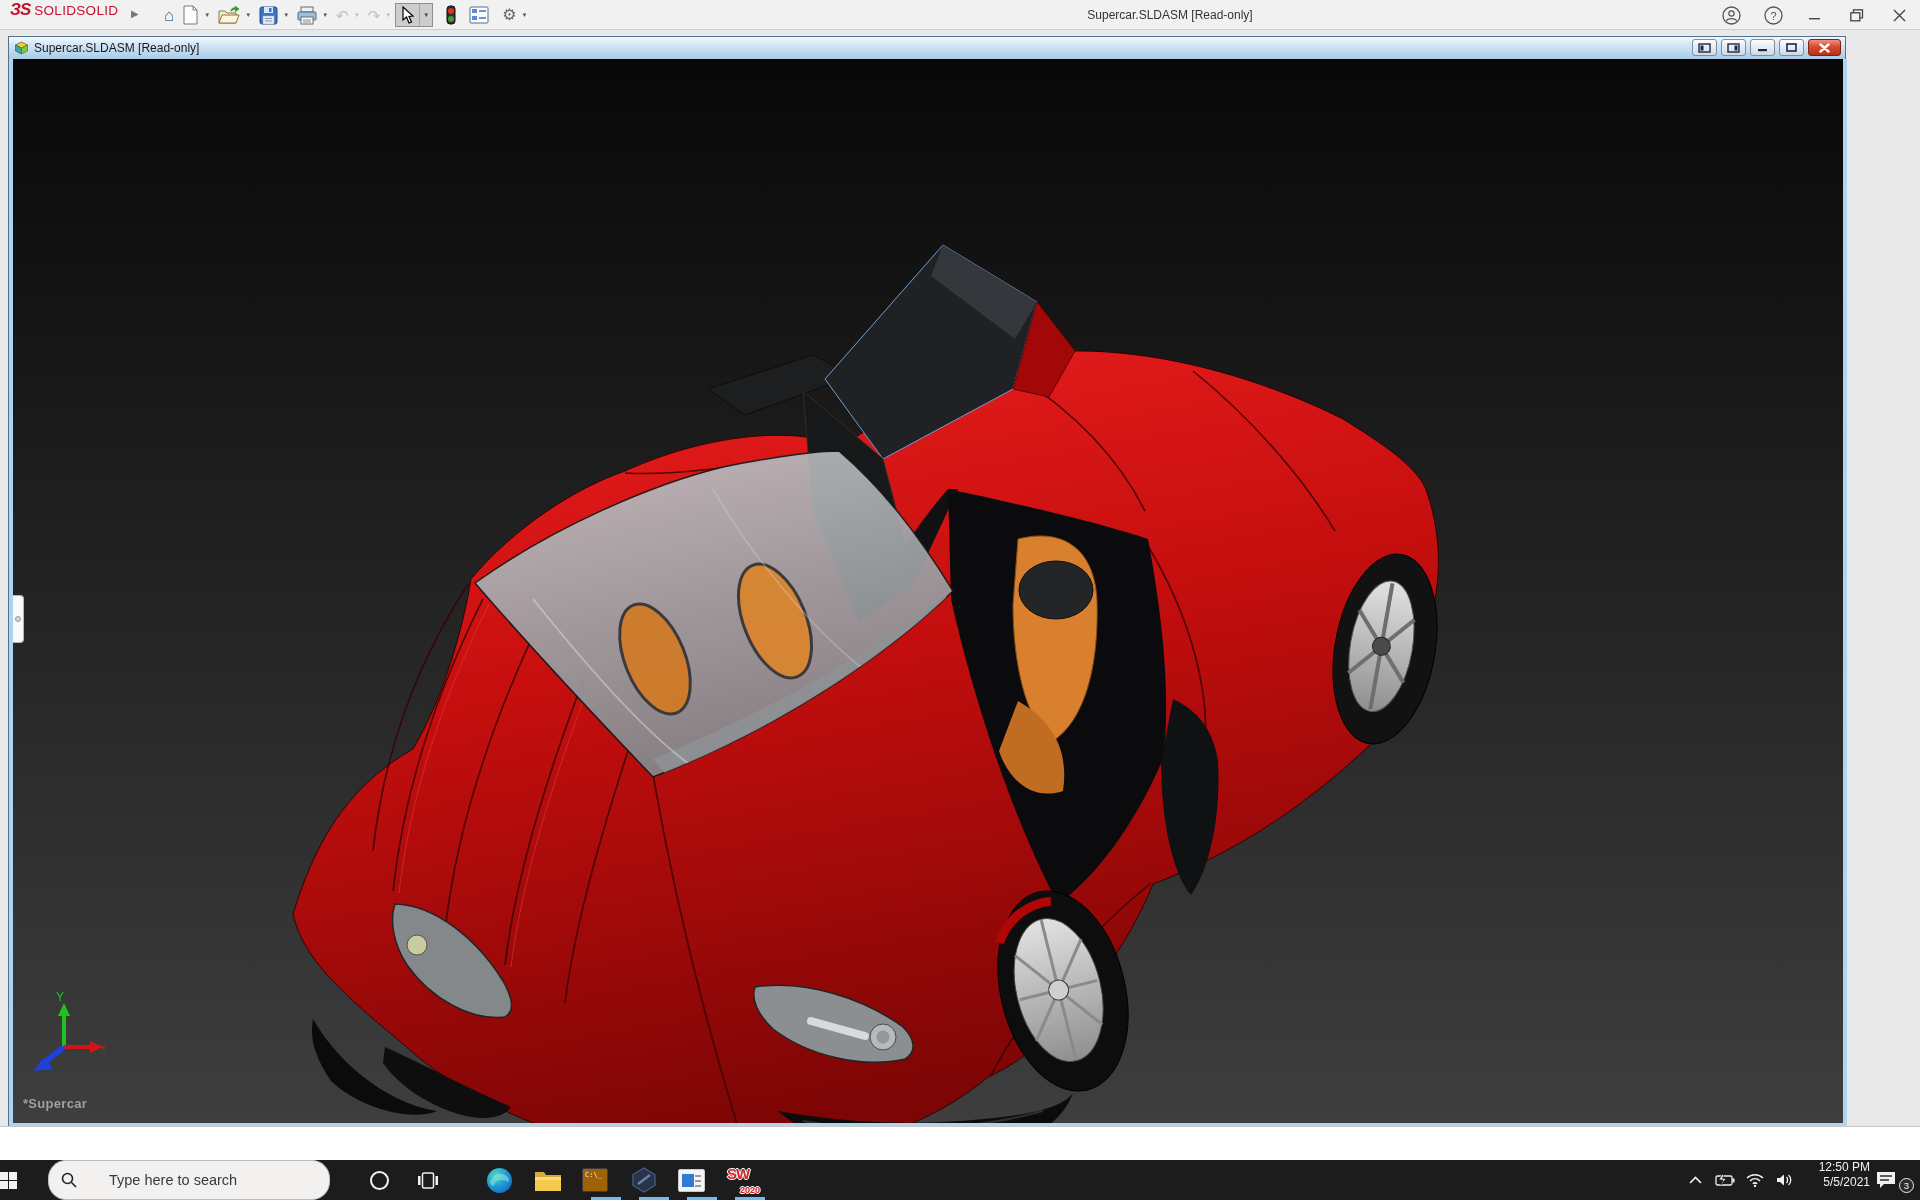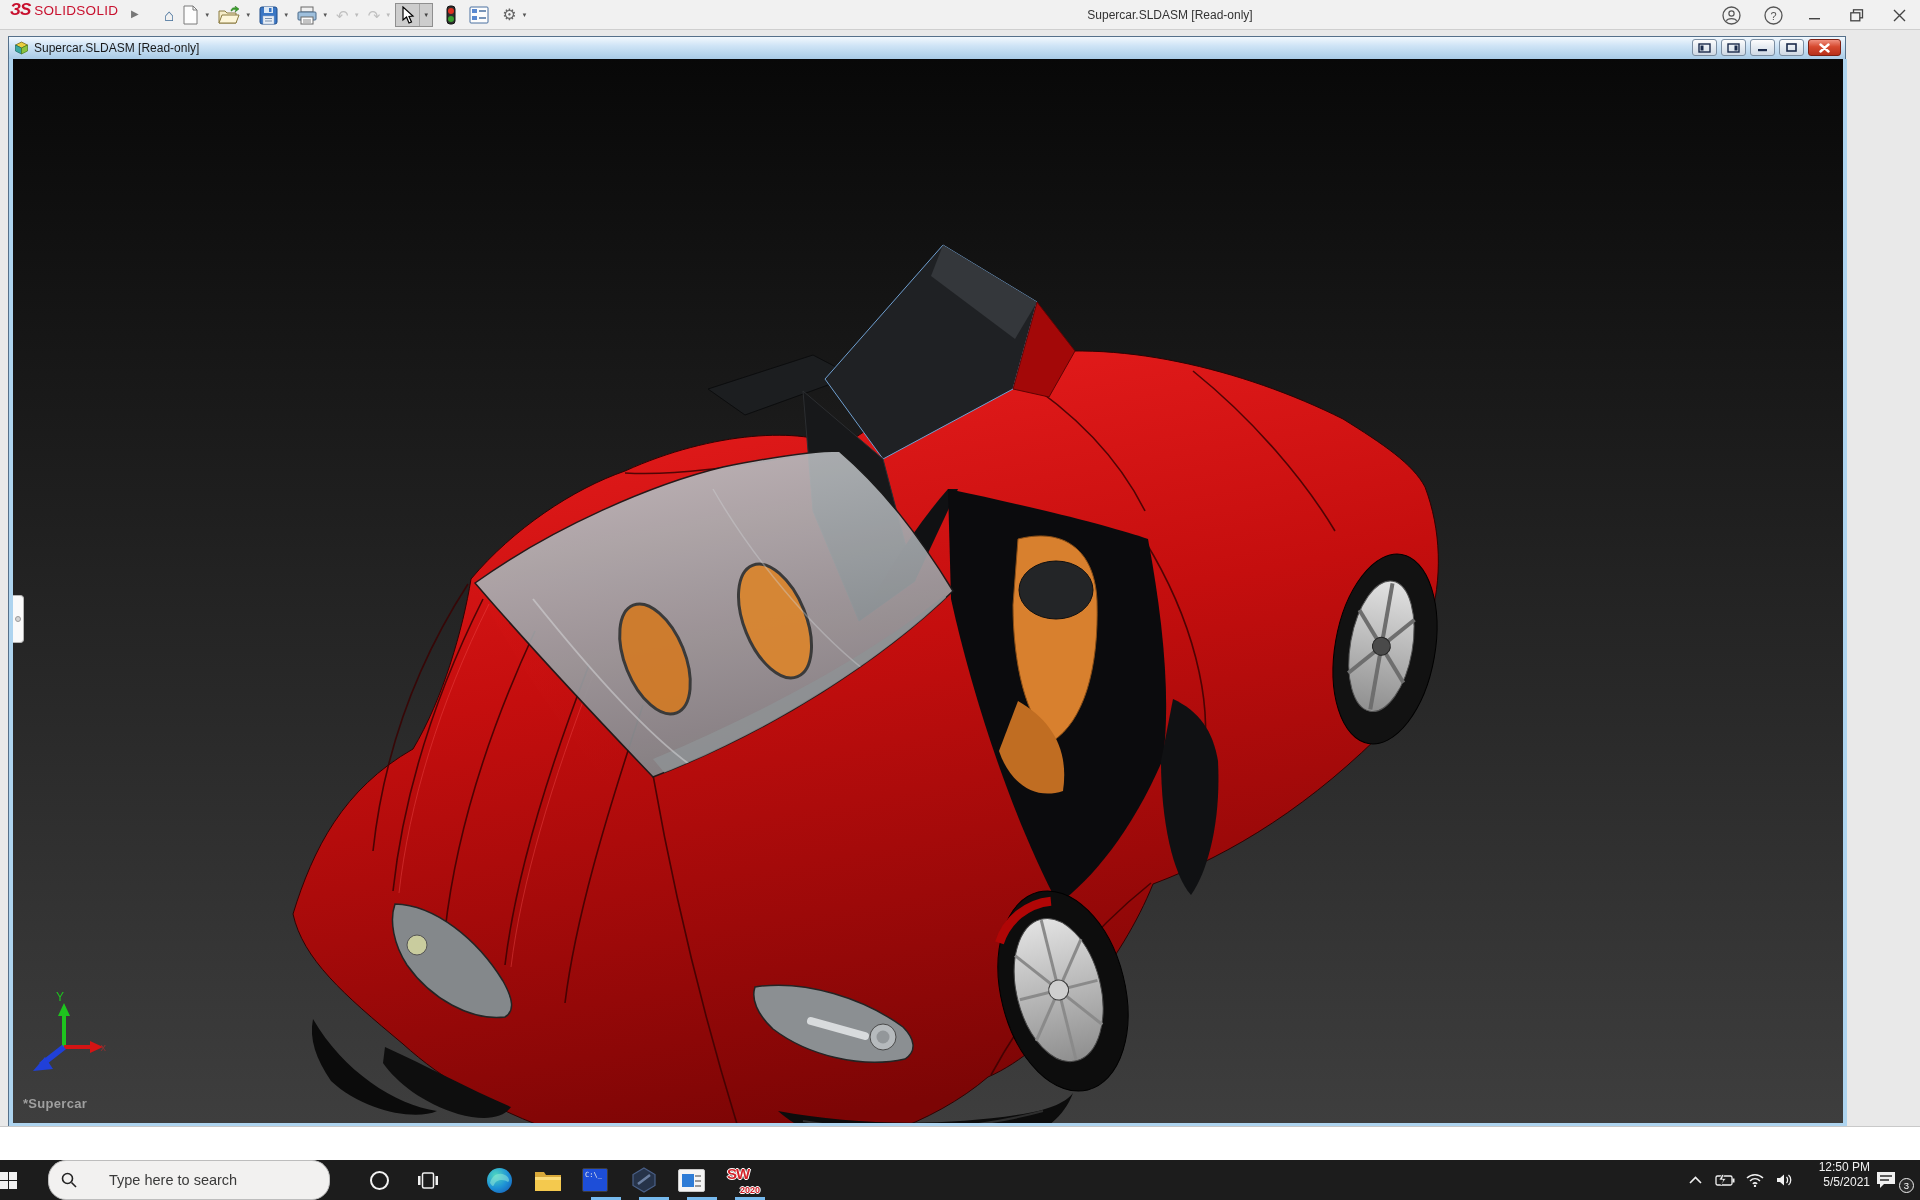--- a/index.html
+++ b/index.html
@@ -55,21 +55,21 @@
   #start-button { width:48px; }
   #search-box { width:282px; height:40px; background:#f2f1f0; border:1px solid #bdbdbd; display:flex; align-items:center; padding-left:12px; }
   #search-box .mag { margin-right:10px; }
   #search-input { border:none; outline:none; background:transparent; font-size:14.5px; color:#111; width:220px; font-family:"Liberation Sans",sans-serif; }
   #search-input::placeholder { color:#3a3a3a; opacity:1; }
   #cortana { width:48px; margin-left:40px; }
   #cortana .ring { width:19px; height:19px; border:2.5px solid #f2f2f2; border-radius:50%; }
   #task-view { width:46px; }
   .appbtn { width:48px; }
   .runbar { position:absolute; left:9px; bottom:0; width:30px; height:3px; background:var(--indicator_blue); }
-  .cmdbox { width:26px; height:24px; background:#1d4ed8; border:1px solid #3c3c3c; border-radius:2px; color:#e8e8e8; font-family:"DejaVu Sans Mono",monospace; font-size:7px; padding:2px 0 0 2px; text-align:left; }
+  .cmdbox { width:26px; height:24px; background:#a16207; border:1px solid #3c3c3c; border-radius:2px; color:#e8e8e8; font-family:"DejaVu Sans Mono",monospace; font-size:7px; padding:2px 0 0 2px; text-align:left; }
   .hex { width:28px; height:26px; }
   .winapp { width:27px; height:23px; background:#f5f5f5; border-radius:2px; border:1px solid #c9c9c9; position:relative; }
   .winapp .pane { position:absolute; left:3px; top:4px; width:12px; height:13px; background:#2e7cd6; }
   .winapp .ln { position:absolute; right:3px; width:6px; height:2px; background:#9a9a9a; }
   .swicon { width:32px; height:30px; position:relative; }
   .swicon .sw { position:absolute; left:1px; top:0px; font-weight:900; font-size:15px; color:var(--sw_red); letter-spacing:-1px; text-shadow:0 1px 0 #fff, 0 -1px 0 #fff, 1px 0 0 #fff, -1px 0 0 #fff; }
   .swicon .yr { position:absolute; right:-2px; bottom:0px; font-weight:700; font-size:9px; color:var(--sw_red); text-shadow:0 1px 0 #fff,0 -1px 0 #fff,1px 0 0 #fff,-1px 0 0 #fff; }
   #tray { position:absolute; right:0; top:0; height:40px; display:flex; align-items:center; }
   .trayicon { width:30px; height:40px; display:flex; align-items:center; justify-content:center; color:#f0f0f0; }
   #clock { width:66px; text-align:right; color:#f2f2f2; font-size:12px; line-height:15px; margin:0 6px 0 4px; }

